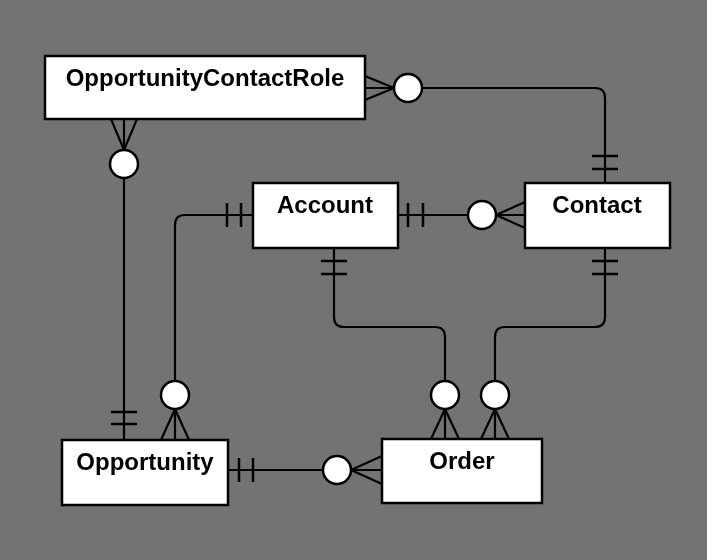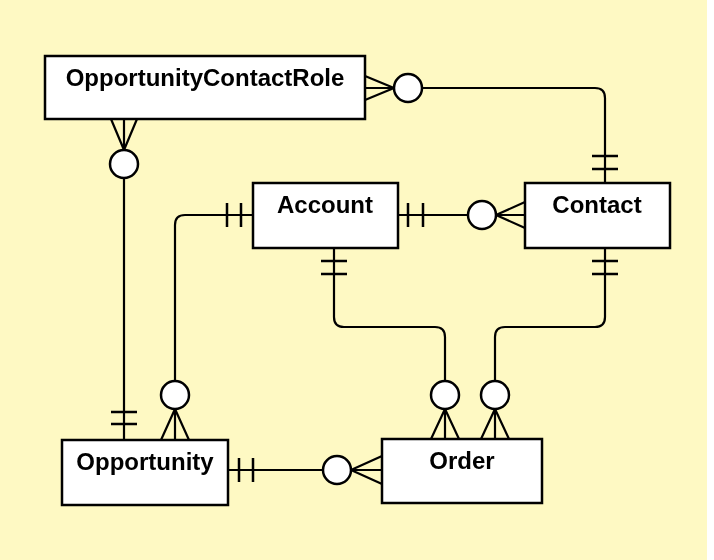--- a/index.html
+++ b/index.html
@@ -4,21 +4,21 @@
 <style>
   html, body {
     margin: 0;
     padding: 0;
     background: #ffffff;
   }
   .canvas {
     position: relative;
     width: 707px;
     height: 560px;
-    background: #fef9c3;
+    background: #737373;
     overflow: hidden;
   }
   svg {
     display: block;
   }
   .entity-box {
     fill: #ffffff;
     stroke: #000000;
     stroke-width: 2.5;
   }

